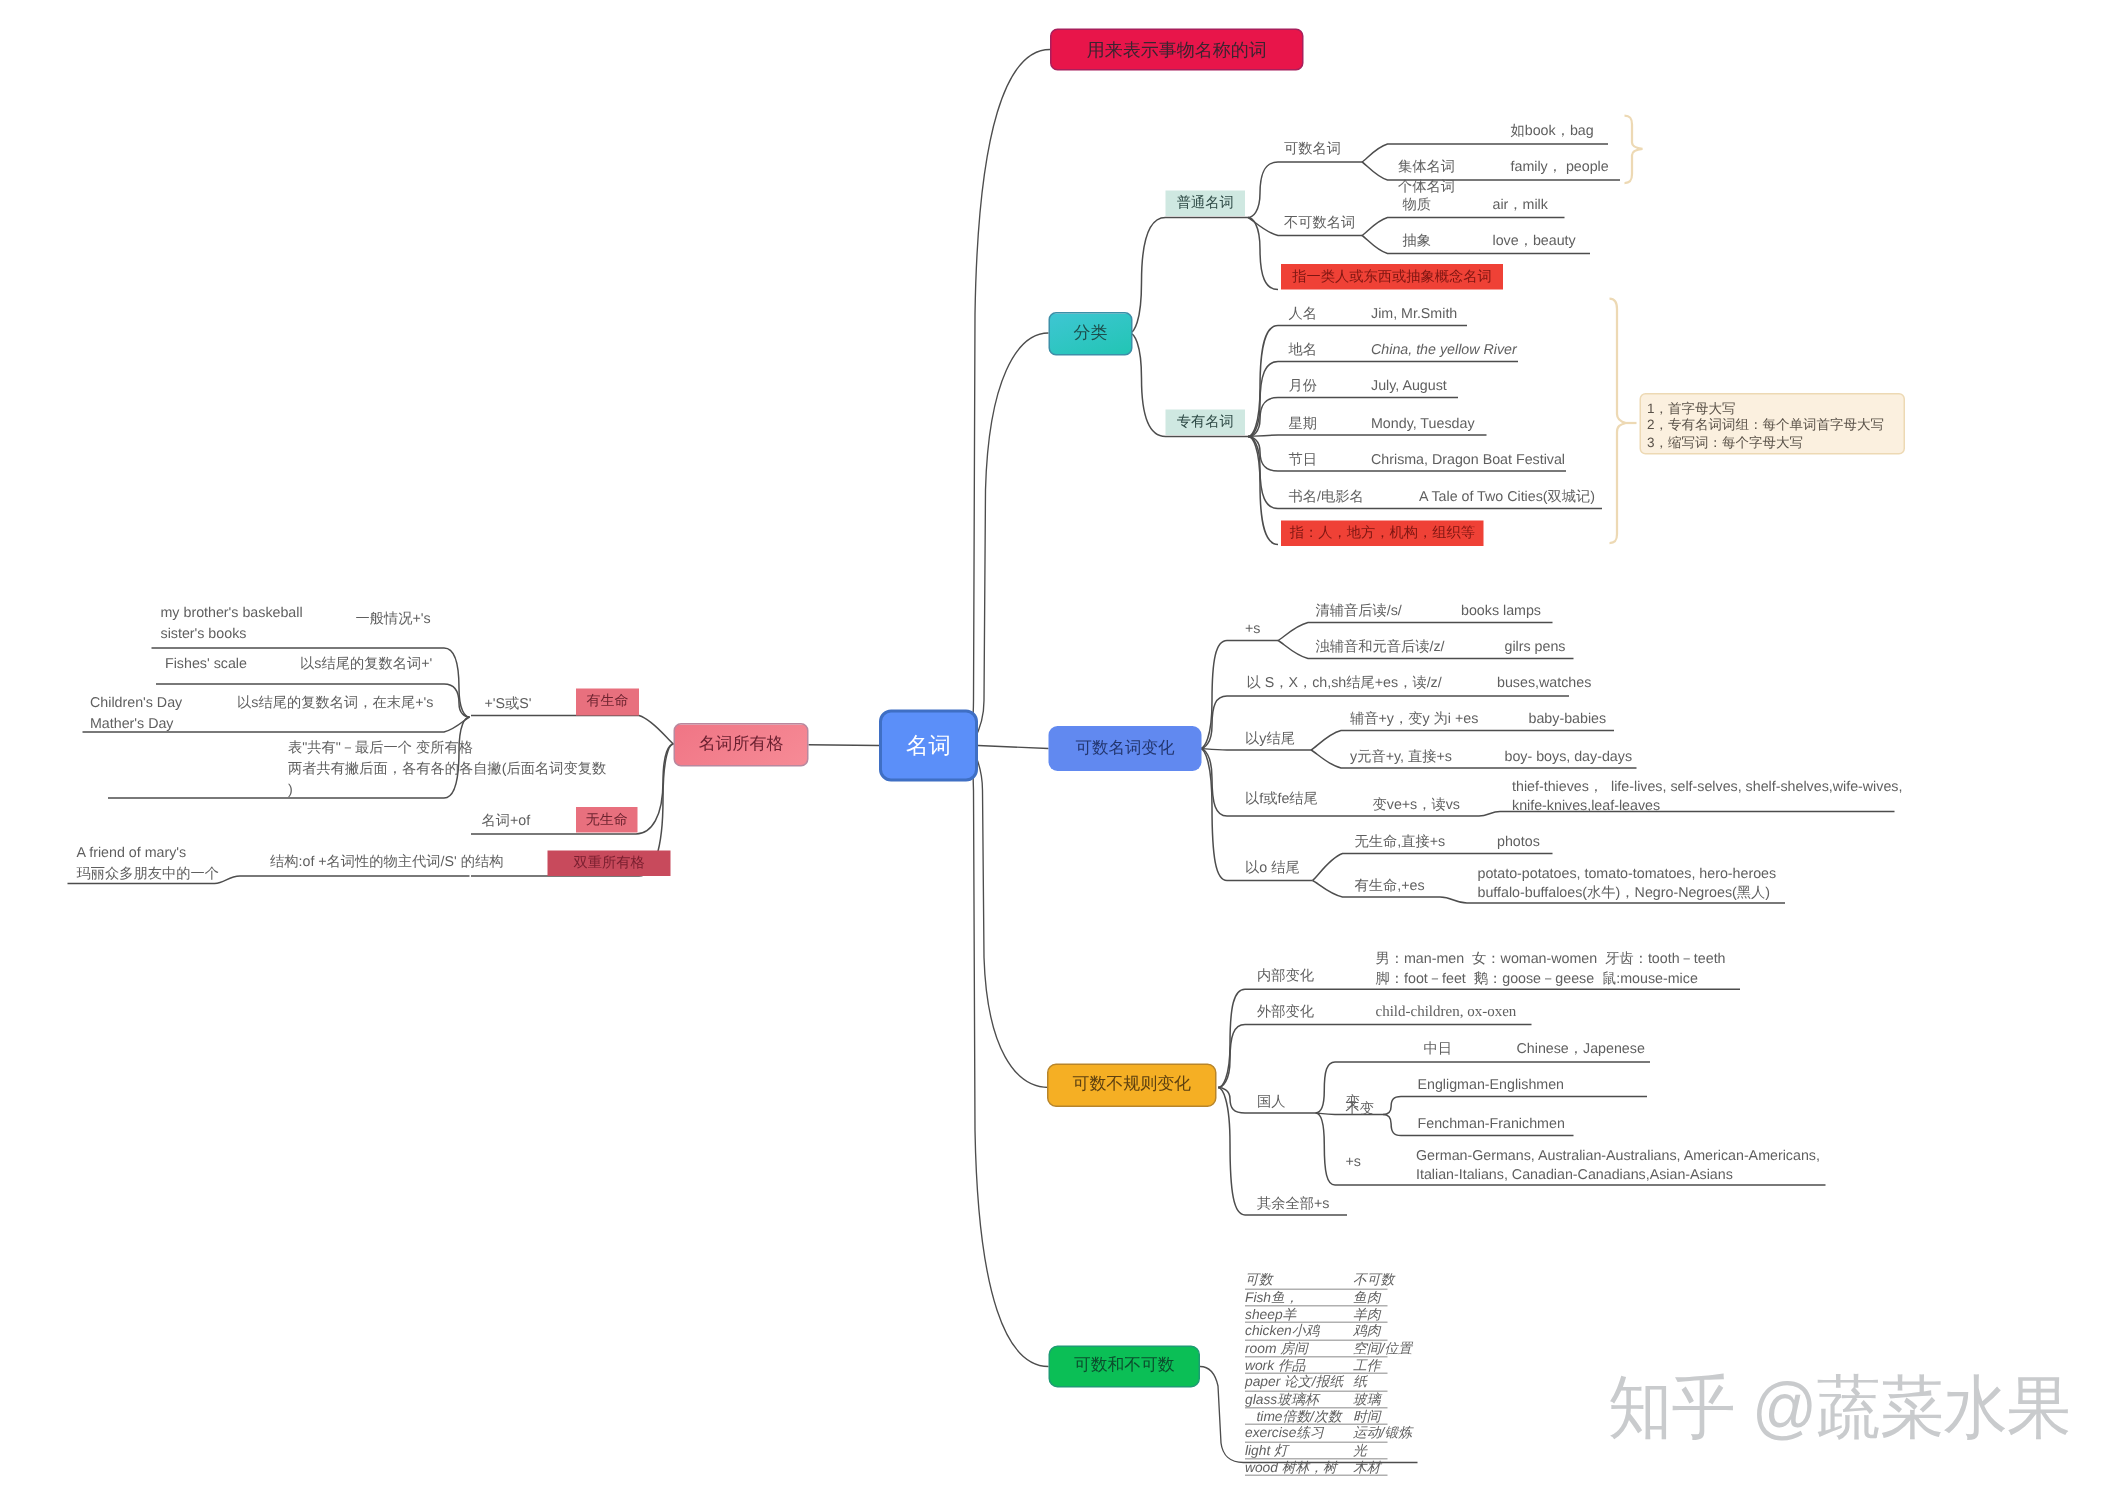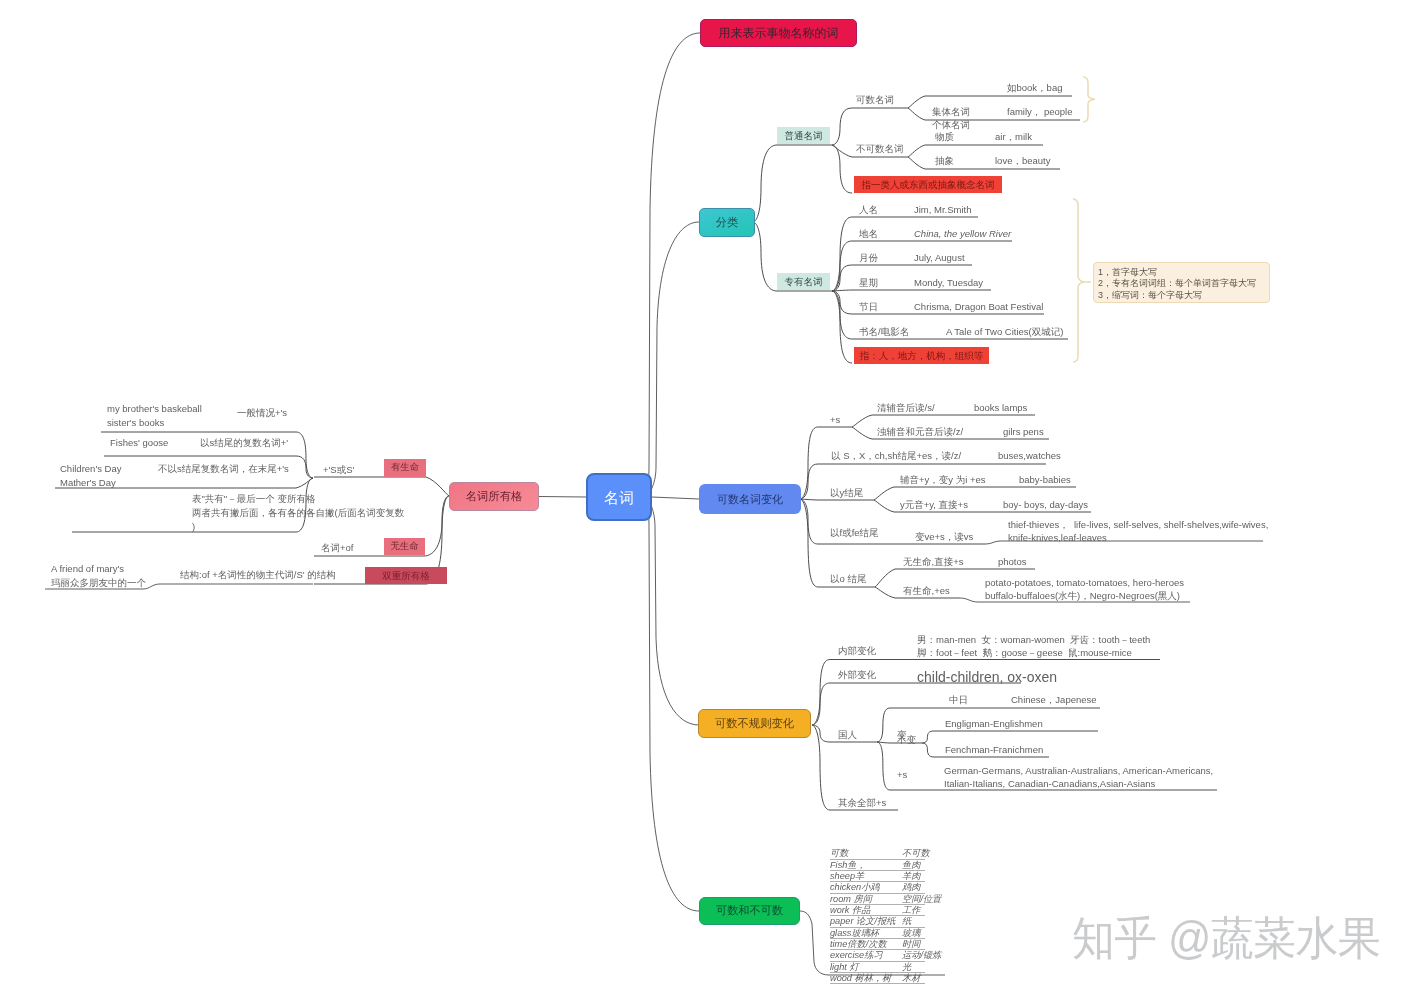--- a/index.html
+++ b/index.html
@@ -70,21 +70,21 @@
       <path d="M449,496 C445.3775,493.72 436.35,480.42 426,477 L314,477" fill="none" stroke="#4d4d4d" stroke-width="1"></path>
       <path d="M449,496 C446,496 442,502 442,521.2 C442,544 434.5,556 424,556 L314,556" fill="none" stroke="#4d4d4d" stroke-width="1"></path>
       <path d="M449,496 C446,496 442,504.8 442,532.96 C442,566.4 435.66,584 426,584 L314,584" fill="none" stroke="#4d4d4d" stroke-width="1"></path>
       <path d="M313,584 L160,584 C152,584 150,589 143,589 L45,589" fill="none" stroke="#4d4d4d" stroke-width="0.9"></path>
       <path d="M313,478 C310,478 306,473.4 306,458.68 C306,441.2 303.14,432 296,432 L101,432" fill="none" stroke="#4d4d4d" stroke-width="1"></path>
       <path d="M313,478 C310,478 306,475.8 306,468.76 C306,460.4 303.14,456 296,456 L104,456" fill="none" stroke="#4d4d4d" stroke-width="1"></path>
       <path d="M313,478 C310.3225,479.2 303.65,486.2 296,488 L55,488" fill="none" stroke="#4d4d4d" stroke-width="1"></path>
       <path d="M313,478 C310,478 306,483.4 306,500.68 C306,521.2 303.14,532 296,532 L72,532" fill="none" stroke="#4d4d4d" stroke-width="1"></path>
     </svg>
   <div id="layer">
-      <div class="node" style="left: 700px; top: 19px; width: 157px; height: 28px; background: rgb(232, 21, 74); border: 1.5px solid rgb(168, 31, 92); border-radius: 5px; color: rgb(59, 36, 48); font-size: 12px;">
+      <div class="node" style="left: 700px; top: 19px; width: 169px; height: 28px; background: rgb(232, 21, 74); border: 1.5px solid rgb(168, 31, 92); border-radius: 5px; color: rgb(59, 36, 48); font-size: 12px;">
         <span>用来表示事物名称的词</span>
       </div>
       <div class="node" style="left: 699px; top: 208px; width: 56px; height: 29px; background: linear-gradient(160deg, rgb(62, 198, 211) 0%, rgb(34, 197, 180) 100%); border: 1.5px solid rgb(60, 143, 168); border-radius: 5px; color: rgb(29, 78, 76); font-size: 11.3px;">
         <span>分类</span>
       </div>
       <div class="node" style="left: 699px; top: 484px; width: 102px; height: 30px; background: rgb(97, 137, 240); border-radius: 6px; color: rgb(35, 54, 110); font-size: 11px;">
         <span>可数名词变化</span>
       </div>
       <div class="node" style="left: 698px; top: 709px; width: 113px; height: 29px; background: rgb(245, 175, 36); border: 1.5px solid rgb(184, 133, 42); border-radius: 6px; color: rgb(93, 64, 16); font-size: 11.3px;">
         <span>可数不规则变化</span>
@@ -152,42 +152,42 @@
       <div class="tx" style="top: 573px; font-size: 9.5px; color: rgb(95, 95, 95); left: 830px;">以o 结尾</div>
       <div class="tx" style="top: 556px; font-size: 9.5px; color: rgb(95, 95, 95); left: 903px;">无生命,直接+s</div>
       <div class="tx" style="top: 556px; font-size: 9.5px; color: rgb(95, 95, 95); line-height: 1.35; left: 998px;">photos</div>
       <div class="tx" style="top: 585px; font-size: 9.5px; color: rgb(95, 95, 95); left: 903px;">有生命,+es</div>
       <div class="tx" style="top: 577px; font-size: 9.5px; color: rgb(95, 95, 95); line-height: 1.35; left: 985px;">potato-potatoes, tomato-tomatoes, hero-heroes
 buffalo-buffaloes(水牛)，Negro-Negroes(黑人)</div>
       <div class="tx" style="top: 645px; font-size: 9.5px; color: rgb(95, 95, 95); left: 838px;">内部变化</div>
       <div class="tx" style="top: 634px; font-size: 9.5px; color: rgb(95, 95, 95); line-height: 1.32; left: 917px;">男：man-men  女：woman-women  牙齿：tooth－teeth
 脚：foot－feet  鹅：goose－geese  鼠:mouse-mice</div>
       <div class="tx" style="top: 669px; font-size: 9.5px; color: rgb(95, 95, 95); left: 838px;">外部变化</div>
-      <div class="tx" style="top: 669px; font-size: 14px; color: rgb(95, 95, 95); left: 917px;">child-children, ox-oxen</div>
+      <div class="tx" style="top: 669px; font-size: 10px; color: rgb(95, 95, 95); left: 917px; font-family: Liberation Serif, serif;">child-children, ox-oxen</div>
       <div class="tx" style="top: 729px; font-size: 9.5px; color: rgb(95, 95, 95); left: 838px;">国人</div>
       <div class="tx" style="top: 734px; font-size: 9.5px; color: rgb(95, 95, 95); left: 897px;">不变</div>
       <div class="tx" style="top: 694px; font-size: 9.5px; color: rgb(95, 95, 95); left: 949px;">中日</div>
       <div class="tx" style="top: 694px; font-size: 9.5px; color: rgb(95, 95, 95); left: 1011px;">Chinese，Japenese</div>
       <div class="tx" style="top: 729px; font-size: 9.5px; color: rgb(95, 95, 95); left: 897px;">变</div>
       <div class="tx" style="top: 718px; font-size: 9.5px; color: rgb(95, 95, 95); left: 945px;">Engligman-Englishmen</div>
       <div class="tx" style="top: 744px; font-size: 9.5px; color: rgb(95, 95, 95); left: 945px;">Fenchman-Franichmen</div>
       <div class="tx" style="top: 769px; font-size: 9.5px; color: rgb(95, 95, 95); left: 897px;">+s</div>
       <div class="tx" style="top: 765px; font-size: 9.5px; color: rgb(95, 95, 95); line-height: 1.32; left: 944px;">German-Germans, Australian-Australians, American-Americans,
 Italian-Italians, Canadian-Canadians,Asian-Asians</div>
       <div class="tx" style="top: 797px; font-size: 9.5px; color: rgb(95, 95, 95); left: 838px;">其余全部+s</div>
       <div style="position: absolute; left: 830px; top: 848.5px; width: 95px; font-size: 9.2px; font-style: italic; color: rgb(95, 95, 95); line-height: 10.32px;">
         <div style="display: flex; border-bottom: 1px solid rgb(176, 176, 176); height: 10.32px; white-space: pre; align-items: flex-end; line-height: 9.4px;"><span style="width: 72px; flex: 0 0 auto; overflow: visible;">可数</span><span>不可数</span></div>
         <div style="display: flex; border-bottom: 1px solid rgb(176, 176, 176); height: 10.32px; white-space: pre; align-items: flex-end; line-height: 9.4px;"><span style="width: 72px; flex: 0 0 auto; overflow: visible;">Fish鱼，</span><span>鱼肉</span></div>
         <div style="display: flex; border-bottom: 1px solid rgb(176, 176, 176); height: 10.32px; white-space: pre; align-items: flex-end; line-height: 9.4px;"><span style="width: 72px; flex: 0 0 auto; overflow: visible;">sheep羊</span><span>羊肉</span></div>
         <div style="display: flex; border-bottom: 1px solid rgb(176, 176, 176); height: 10.32px; white-space: pre; align-items: flex-end; line-height: 9.4px;"><span style="width: 72px; flex: 0 0 auto; overflow: visible;">chicken小鸡</span><span>鸡肉</span></div>
         <div style="display: flex; border-bottom: 1px solid rgb(176, 176, 176); height: 10.32px; white-space: pre; align-items: flex-end; line-height: 9.4px;"><span style="width: 72px; flex: 0 0 auto; overflow: visible;">room 房间</span><span>空间/位置</span></div>
         <div style="display: flex; border-bottom: 1px solid rgb(176, 176, 176); height: 10.32px; white-space: pre; align-items: flex-end; line-height: 9.4px;"><span style="width: 72px; flex: 0 0 auto; overflow: visible;">work 作品</span><span>工作</span></div>
         <div style="display: flex; border-bottom: 1px solid rgb(176, 176, 176); height: 10.32px; white-space: pre; align-items: flex-end; line-height: 9.4px;"><span style="width: 72px; flex: 0 0 auto; overflow: visible;">paper 论文/报纸</span><span>纸</span></div>
         <div style="display: flex; border-bottom: 1px solid rgb(176, 176, 176); height: 10.32px; white-space: pre; align-items: flex-end; line-height: 9.4px;"><span style="width: 72px; flex: 0 0 auto; overflow: visible;">glass玻璃杯</span><span>玻璃</span></div>
-        <div style="display: flex; border-bottom: 1px solid rgb(176, 176, 176); height: 10.32px; white-space: pre; align-items: flex-end; line-height: 9.4px;"><span style="width: 72px; flex: 0 0 auto; overflow: visible;">time倍数/次数</span><span>时间</span></div>
+        <div style="display: flex; border-bottom: 1px solid rgb(176, 176, 176); height: 10.32px; white-space: pre; align-items: flex-end; line-height: 9.4px; text-align: center;"><span style="width: 72px; flex: 0 0 auto; overflow: visible;">time倍数/次数</span><span>时间</span></div>
         <div style="display: flex; border-bottom: 1px solid rgb(176, 176, 176); height: 10.32px; white-space: pre; align-items: flex-end; line-height: 9.4px;"><span style="width: 72px; flex: 0 0 auto; overflow: visible;">exercise练习</span><span>运动/锻炼</span></div>
         <div style="display: flex; border-bottom: 1px solid rgb(176, 176, 176); height: 10.32px; white-space: pre; align-items: flex-end; line-height: 9.4px;"><span style="width: 72px; flex: 0 0 auto; overflow: visible;">light 灯</span><span>光</span></div>
         <div style="display: flex; border-bottom: 1px solid rgb(176, 176, 176); height: 10.32px; white-space: pre; align-items: flex-end; line-height: 9.4px;"><span style="width: 72px; flex: 0 0 auto; overflow: visible;">wood 树林，树</span><span>木材</span></div>
       </div>
       <div class="node" style="left: 384px; top: 459px; width: 42px; height: 18px; background: rgb(232, 112, 126); border-radius: 0px; color: rgb(109, 36, 48); font-size: 9.3px;">
         <span>有生命</span>
       </div>
       <div class="node" style="left: 384px; top: 538px; width: 41px; height: 17px; background: rgb(232, 112, 126); border-radius: 0px; color: rgb(109, 36, 48); font-size: 9.3px;">
         <span>无生命</span>
       </div>
@@ -196,22 +196,22 @@
       </div>
       <div class="tx" style="top: 464px; font-size: 9.5px; color: rgb(95, 95, 95); left: 323px;">+'S或S'</div>
       <div class="tx" style="top: 542px; font-size: 9.5px; color: rgb(95, 95, 95); left: 321px;">名词+of</div>
       <div class="tx" style="top: 569px; font-size: 9.5px; color: rgb(95, 95, 95); left: 180px;">结构:of +名词性的物主代词/S' 的结构</div>
       <div class="tx" style="top: 562px; font-size: 9.5px; color: rgb(95, 95, 95); line-height: 1.45; left: 51px;">A friend of mary's
 玛丽众多朋友中的一个</div>
       <div class="tx" style="top: 406px; font-size: 9.5px; color: rgb(95, 95, 95); line-height: 1.46; left: 237px;">一般情况+'s</div>
       <div class="tx" style="top: 402px; font-size: 9.5px; color: rgb(95, 95, 95); line-height: 1.46; left: 107px;">my brother's baskeball
 sister's books</div>
       <div class="tx" style="top: 436px; font-size: 9.5px; color: rgb(95, 95, 95); line-height: 1.46; left: 200px;">以s结尾的复数名词+'</div>
-      <div class="tx" style="top: 436px; font-size: 9.5px; color: rgb(95, 95, 95); line-height: 1.46; left: 110px;">Fishes' goose</div>
-      <div class="tx" style="top: 462px; font-size: 9.5px; color: rgb(95, 95, 95); line-height: 1.46; left: 158px;">不以s结尾复数名词，在末尾+'s</div>
+      <div class="tx" style="top: 436px; font-size: 9.5px; color: rgb(95, 95, 95); line-height: 1.46; left: 110px;">Fishes' scale</div>
+      <div class="tx" style="top: 462px; font-size: 9.5px; color: rgb(95, 95, 95); line-height: 1.46; left: 158px;">以s结尾的复数名词，在末尾+'s</div>
       <div class="tx" style="top: 462px; font-size: 9.5px; color: rgb(95, 95, 95); line-height: 1.46; left: 60px;">Children's Day
 Mather's Day</div>
       <div class="tx" style="top: 492px; font-size: 9.5px; color: rgb(95, 95, 95); line-height: 1.46; left: 192px;">表"共有"－最后一个 变所有格
 两者共有撇后面，各有各的各自撇(后面名词变复数
 )</div>
     </div>
   <div class="watermark" style="left:1072px;top:908px;font-size:46px;letter-spacing:-0.5px;
               transform:scaleX(0.93);transform-origin:left top;">知乎 @蔬菜水果</div>
 </div>
 

